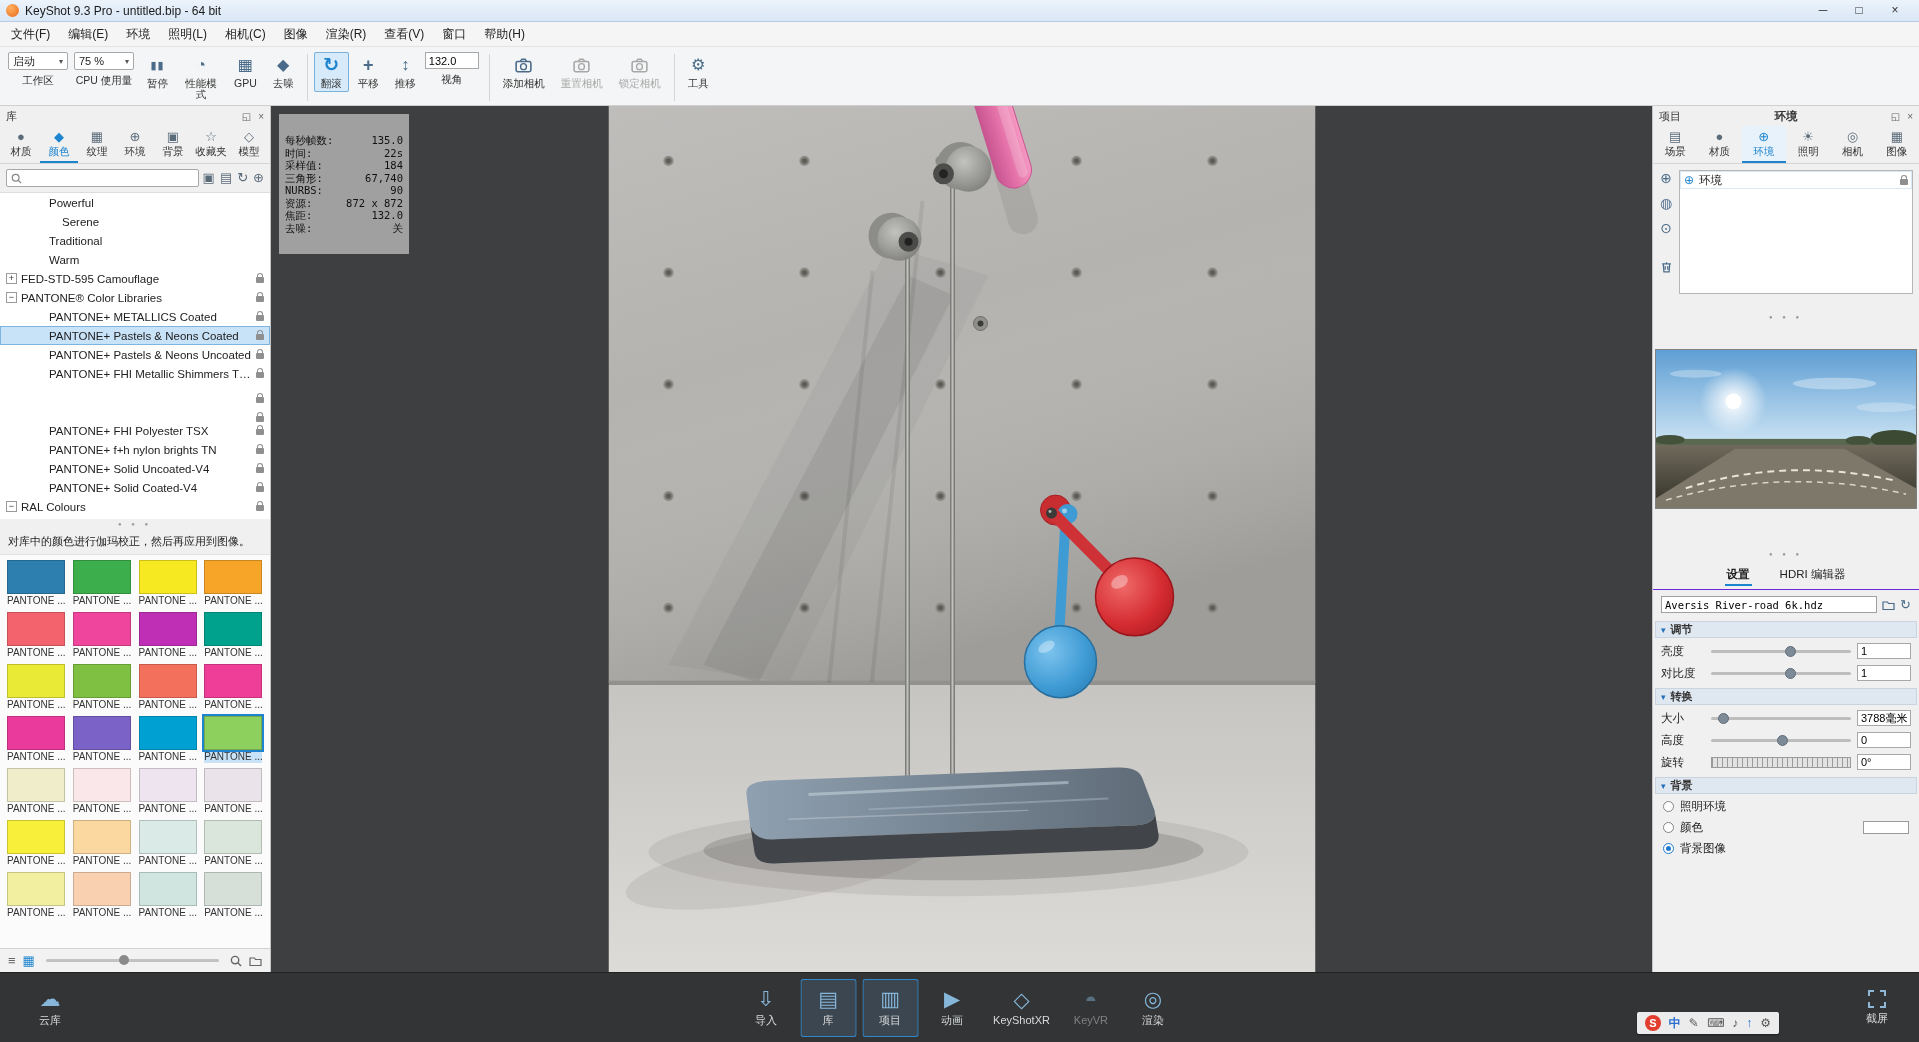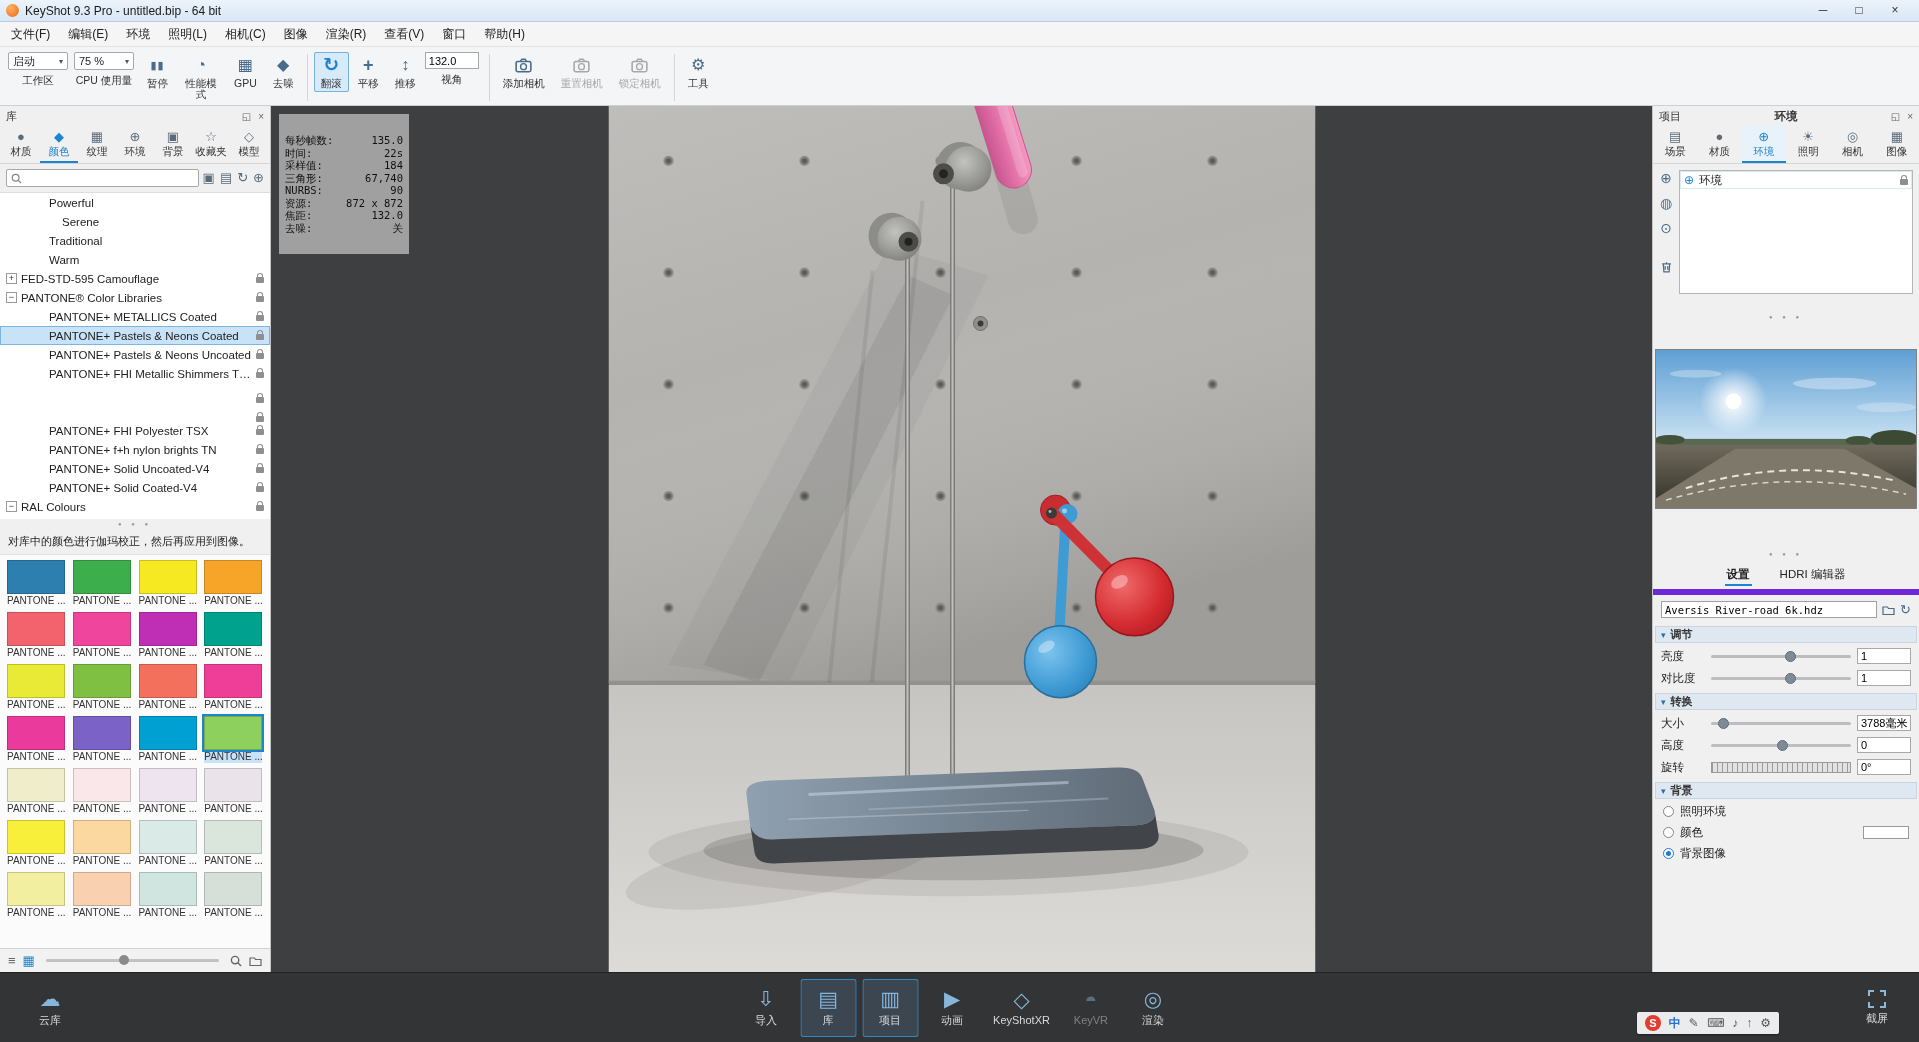--- a/index.html
+++ b/index.html
@@ -90,21 +90,21 @@
   .ptab.active .ptab-ic { color:#1d84cf; }
   .env-wrap { position:relative; height:148px; flex:none; }
   .env-strip { position:absolute; left:3px; top:6px; width:20px; display:flex; flex-direction:column; gap:9px; align-items:center; color:#4a6b8a; font-size:14px; }
   .env-strip .trash-w { margin-top:12px; color:#4a6b8a; }
   .env-list { position:absolute; left:26px; right:6px; top:6px; height:124px; background:#fff; border:1px solid #b5b5b5; }
   .env-item { height:18px; display:flex; align-items:center; gap:5px; padding:0 4px; font-size:11.5px; box-shadow:inset 0 0 0 1px #d9e9f7; }
   .env-item .globe { color:#1d84cf; font-size:12px; }
   .hdri-box { margin:26px 2px 0; height:160px; border:1px solid #808080; overflow:hidden; flex:none; }
   .hdri-box svg { width:100%; height:100%; display:block; }
   .dots.gap-big { margin-top:40px; }
-  .stabs { display:flex; justify-content:center; gap:26px; border-bottom:6px solid #6d28d9; padding:5px 0 3px; margin-top:2px; flex:none; }
+  .stabs { display:flex; justify-content:center; gap:26px; border-bottom:1px solid #6d28d9; padding:5px 0 3px; margin-top:2px; flex:none; }
   .stab { font-size:11.5px; color:#222; padding:0 2px 2px; }
   .stab.active { border-bottom:2px solid #1d84cf; font-weight:bold; }
   .file-row { display:flex; align-items:center; gap:5px; padding:6px 8px 4px; flex:none; }
   .file-input { flex:1; height:17px; border:1px solid #a0a0a0; background:#fff; font-family:"DejaVu Sans Mono",monospace; font-size:10.5px; padding:0 3px; min-width:0; }
   .icon-btn { color:#4a6b8a; font-size:13px; background:none; border:none; line-height:14px; }
   .sec { height:17px; margin:4px 2px 2px; background:#dfe7f0; border:1px solid #c9d4e0; display:flex; align-items:center; gap:5px; padding:0 5px; font-size:11px; font-weight:bold; color:#333; flex:none; }
   .sec .caret { color:#2470b8; font-size:9px; }
   .srow { display:flex; align-items:center; gap:6px; padding:3px 8px; flex:none; }
   .srow-lb { width:44px; font-size:11.5px; color:#222; flex:none; }
   .slider { flex:1; height:13px; position:relative; }

